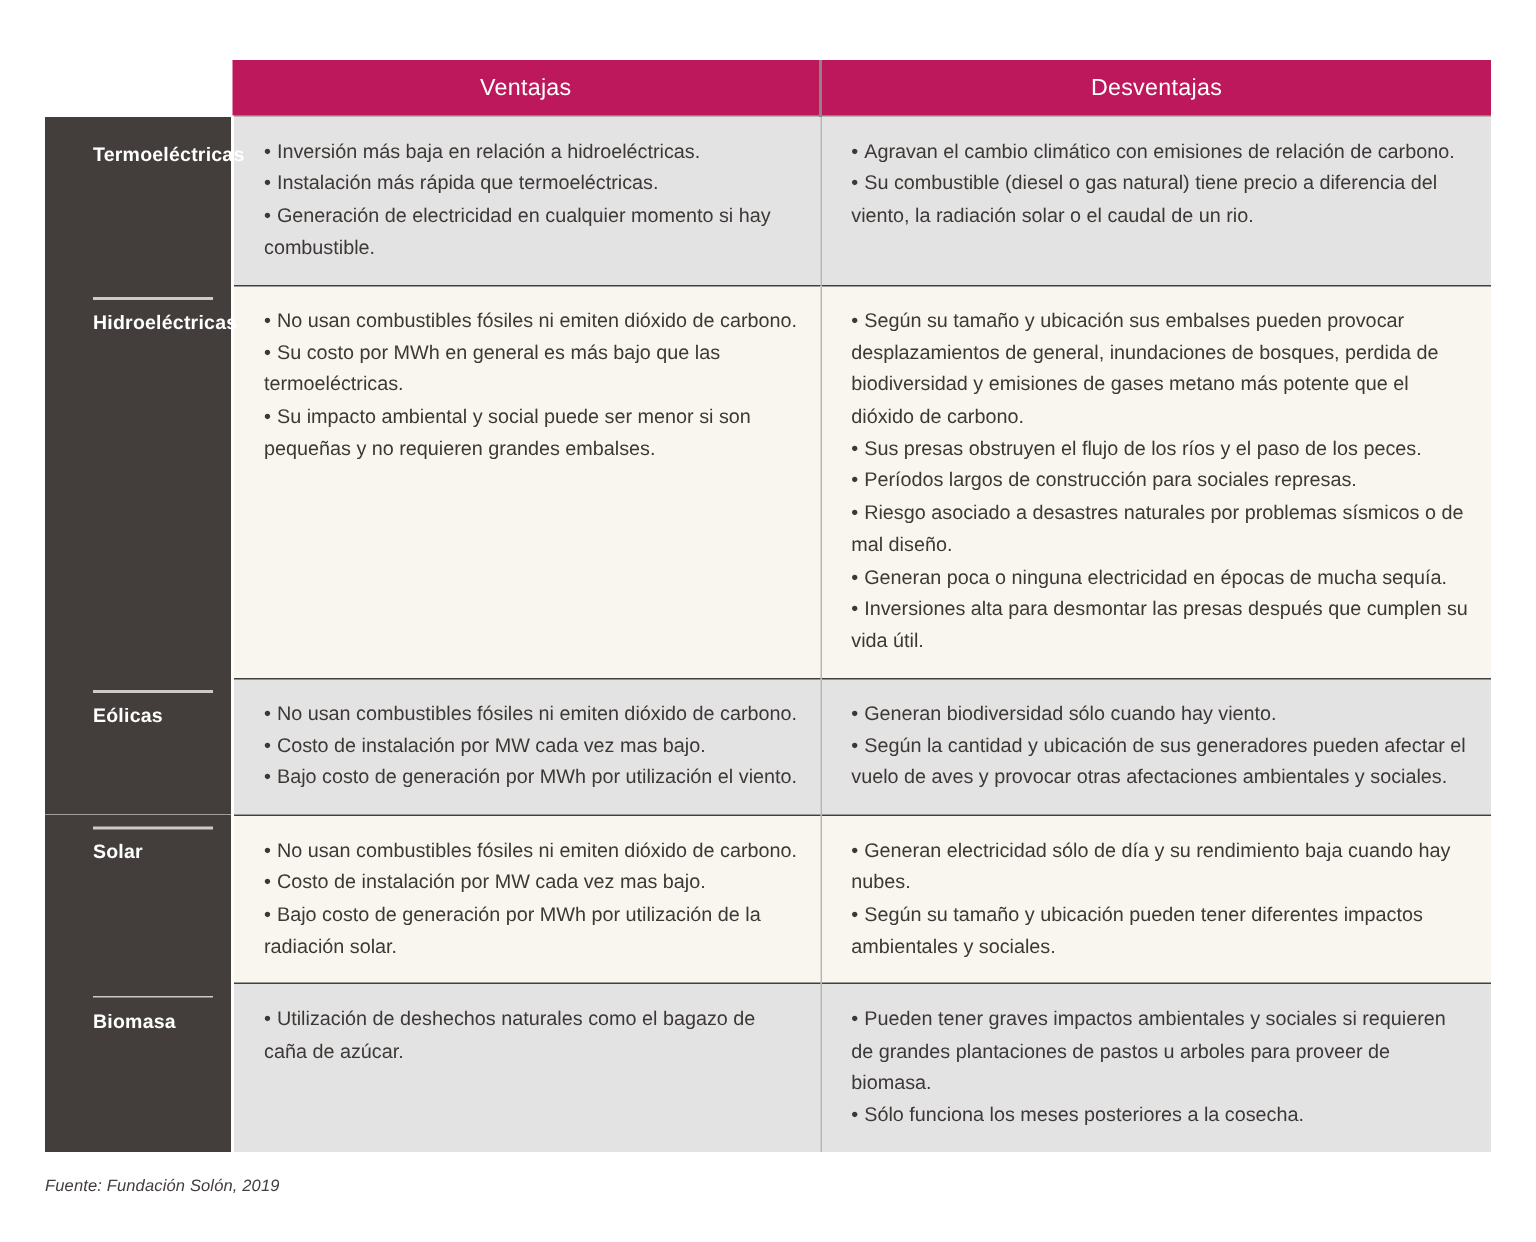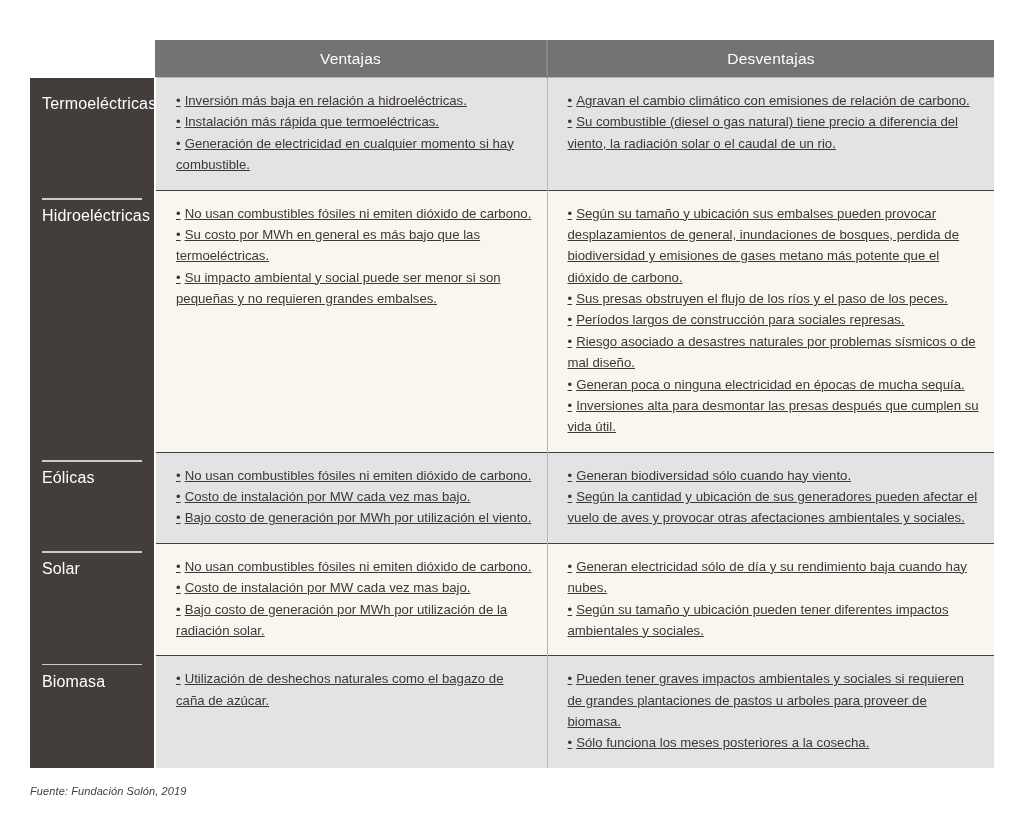--- a/index.html
+++ b/index.html
@@ -43,21 +43,21 @@
     padding: 0;
     margin: 0;
     vertical-align: middle;
   }
   th.corner-blank {
     width: 125px;
     background: #ffffff;
     border: none;
   }
   th.col-head {
-    background: #737373;
+    background: #be185d;
     color: #ffffff;
     font-size: 15.5px;
     font-weight: 400;
     letter-spacing: 0.2px;
     text-align: center;
     height: 37px;
     line-height: 37px;
   }
   th.col-head.adv  { width: 391px; border-right: 2px solid #8b8683; }
   th.col-head.dis  { width: 446px; }
@@ -74,24 +74,25 @@
     background: #433d3b;
     color: #ffffff;
     width: 125px;
     padding: 0;
     position: relative;
     border-right: 2px solid #ffffff;
   }
   td.rowlabel .lab-inner {
     position: relative;
     padding: 17px 10px 10px 12px;
-    font-size: 16px;
-    font-weight: 400;
+    font-size: 13px;
+    font-weight: 700;
     letter-spacing: 0.15px;
     white-space: nowrap;
+    margin-left: 20px;
   }
   td.rowlabel.has-rule .lab-inner::before {
     content: "";
     position: absolute;
     top: 8px;
     left: 12px;
     right: 12px;
     height: 1.5px;
     background: #cfcac6;
   }
@@ -106,21 +107,20 @@
   td.cell.adv { border-right: 1px solid #b9b5b1; }
 
   
   tr.tint-gray  td.cell { background: #e3e3e3; }
   tr.tint-cream td.cell { background: #f8f6ef; }
 
   td.cell ul {
     list-style: none;
     margin: 0;
     padding: 0;
-    text-decoration: underline;
   }
   td.cell li {
     margin: 0 0 0 0;
     padding: 0 0 0 0;
     text-indent: 0;
   }
   td.cell li .bullet {
     display: inline;
     margin-right: 4px;
     font-size: 13.2px;

